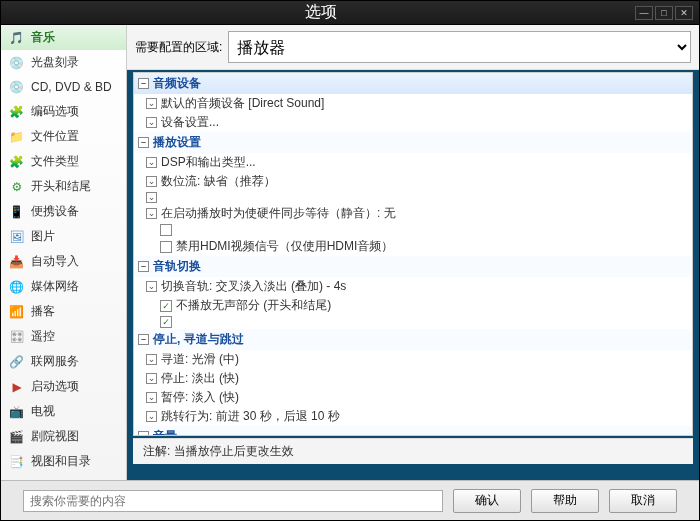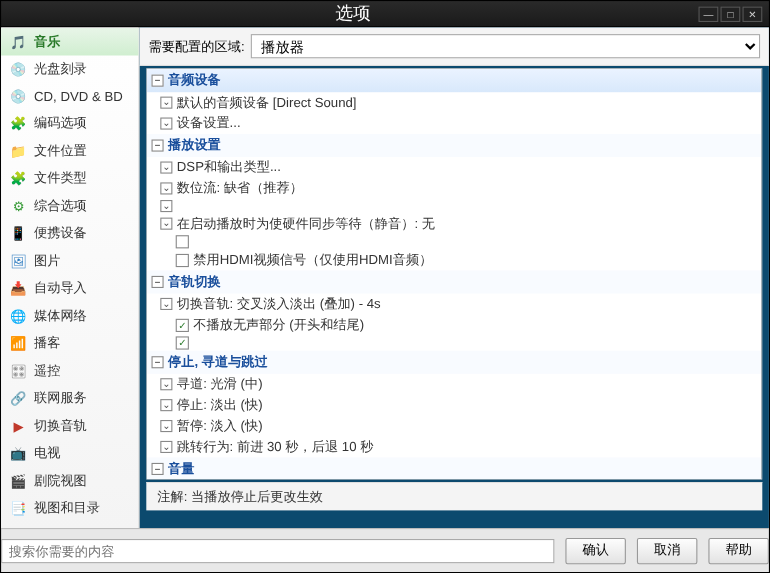--- a/index.html
+++ b/index.html
@@ -9,36 +9,36 @@
 .titlebar-title { flex: 1; text-align: center; font-size: 16px; }
 .titlebar-btns { display: flex; gap: 2px; }
 .tbbtn { width: 18px; height: 14px; border: 1px solid #555; background: #222; color: #ccc; display: flex; align-items: center; justify-content: center; font-size: 9px; cursor: pointer; }
 .body { flex: 1; display: flex; background: #f0f0f0; min-height: 0; }
 .sidebar { width: 126px; background: linear-gradient(#fff,#f4f4f4); border-right: 1px solid #ccc; overflow-y: auto; }
 .side-item { display: flex; align-items: center; gap: 6px; padding: 4px 8px; cursor: pointer; color: #333; }
 .side-item.active { background: linear-gradient(#e8f5e8,#d0eed0); color: #2a7a2a; font-weight: bold; }
 .side-icon { width: 16px; height: 16px; display: inline-flex; align-items: center; justify-content: center; font-size: 12px; }
 .main { flex: 1; display: flex; flex-direction: column; background: #0c4a6e; min-width: 0; }
 .region-row { display: flex; align-items: center; gap: 6px; padding: 6px 8px; border-bottom: 1px solid #ddd; background: #f4f4f4; }
-.region-select { flex: 1; height: 22px; border: 1px solid #aaa; background: #fff; padding: 0 4px; font-size: 13px; }
+.region-select { flex: 1; height: 32px; border: 1px solid #aaa; background: #fff; padding: 0 4px; font-size: 16px; }
 .tree-wrap { flex: 1; overflow-y: auto; border: 1px solid #ccc; margin: 2px 6px 2px 6px; background: #fff; }
 .tree-wrap::-webkit-scrollbar { width: 16px; }
 .tree-wrap::-webkit-scrollbar-track { background: #eee; border-left:1px solid #ccc;}
 .tree-wrap::-webkit-scrollbar-thumb { background: #c8c8c8; border:1px solid #aaa;}
 .group-hd { display: flex; align-items: center; gap: 4px; padding: 2px 4px; color: #1a4f9c; font-weight: bold; cursor: pointer; background: #f8fbff; }
 .group-hd.first { background: linear-gradient(#eaf3ff,#d8e8fb); }
 .exp { width: 11px; height: 11px; border: 1px solid #888; background: #fff; font-size: 9px; line-height: 9px; text-align: center; color: #555; cursor: pointer; }
 .node { display: flex; align-items: center; gap: 4px; padding: 1px 4px 1px 26px; color: #333; white-space: nowrap; }
 .node .exp { margin-left: -14px; }
 .chk { width: 12px; height: 12px; border: 1px solid #888; background: #fff; display:inline-flex; align-items:center; justify-content:center; font-size:9px; color:#2a7a2a; cursor:pointer;}
 .chk.checked::before { content:"✓"; }
 .note-row { padding: 4px 10px; border-top: 1px solid #ddd; background: #f4f4f4; color: #333; margin: 0 6px 16px 6px;}
-.footer { height: 40px; background: #e8e8e8; border-top: 1px solid #bbb; display: flex; align-items: center; padding: 0 0; gap: 10px; }
+.footer { height: 40px; background: #e8e8e8; border-top: 1px solid #bbb; display: flex; align-items: center; padding: 0 22px; gap: 10px; }
 .search { flex: 1; height: 22px; border: 1px solid #aaa; padding: 0 6px; color: #999; font-size: 12px; }
-.btn { width: 55px; height: 24px; background: linear-gradient(#fdfdfd,#e3e3e3); border: 1px solid #999; border-radius: 2px; cursor: pointer; font-size: 12px; }
+.btn { width: 68px; height: 24px; background: linear-gradient(#fdfdfd,#e3e3e3); border: 1px solid #999; border-radius: 2px; cursor: pointer; font-size: 12px; }
 </style>
 </head>
 <body>
 
 <div class="dialog">
   <div class="titlebar">
     <div class="titlebar-title">选项</div>
     <div class="titlebar-btns">
       <div class="tbbtn">—</div>
       <div class="tbbtn">□</div>
@@ -67,21 +67,21 @@
         <div class="side-item">
           <span class="side-icon" style="color: rgb(176, 90, 0);">📁</span>
           <span>文件位置</span>
         </div>
         <div class="side-item">
           <span class="side-icon" style="color: rgb(125, 60, 200);">🧩</span>
           <span>文件类型</span>
         </div>
         <div class="side-item">
           <span class="side-icon" style="color: rgb(58, 156, 58);">⚙</span>
-          <span>综合选项</span>
+          <span>开头和结尾</span>
         </div>
         <div class="side-item">
           <span class="side-icon" style="color: rgb(85, 85, 85);">📱</span>
           <span>便携设备</span>
         </div>
         <div class="side-item">
           <span class="side-icon" style="color: rgb(42, 122, 192);">🖼</span>
           <span>图片</span>
         </div>
         <div class="side-item">
@@ -99,21 +99,21 @@
         <div class="side-item">
           <span class="side-icon" style="color: rgb(136, 136, 136);">🎛</span>
           <span>遥控</span>
         </div>
         <div class="side-item">
           <span class="side-icon" style="color: rgb(42, 122, 192);">🔗</span>
           <span>联网服务</span>
         </div>
         <div class="side-item">
           <span class="side-icon" style="color: rgb(192, 57, 43);">▶</span>
-          <span>切换音轨</span>
+          <span>启动选项</span>
         </div>
         <div class="side-item">
           <span class="side-icon" style="color: rgb(51, 51, 51);">📺</span>
           <span>电视</span>
         </div>
         <div class="side-item">
           <span class="side-icon" style="color: rgb(51, 51, 51);">🎬</span>
           <span>剧院视图</span>
         </div>
         <div class="side-item">
@@ -217,16 +217,16 @@
       <div class="note-row">
         <span>注解:</span>
         <span>当播放停止后更改生效</span>
       </div>
     </div>
   </div>
 
   <div class="footer">
     <input class="search" placeholder="搜索你需要的内容" style="">
     <button class="btn">确认</button>
+    <button class="btn">帮助</button>
     <button class="btn">取消</button>
-    <button class="btn">帮助</button>
   </div>
 </div>
 
 </body></html>

